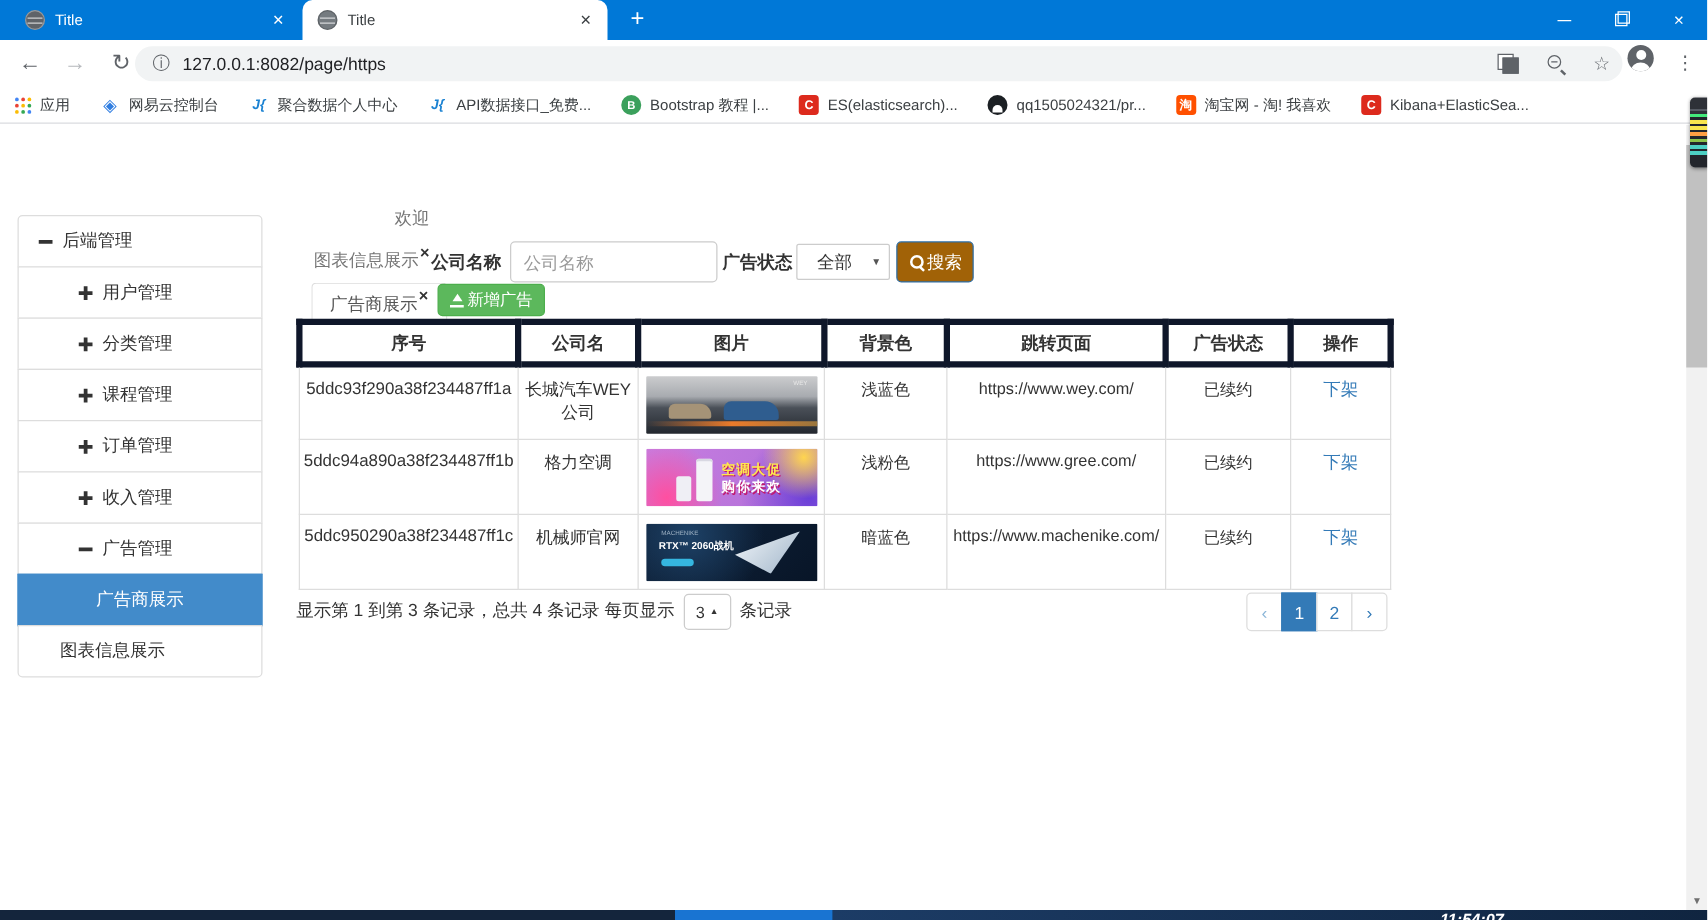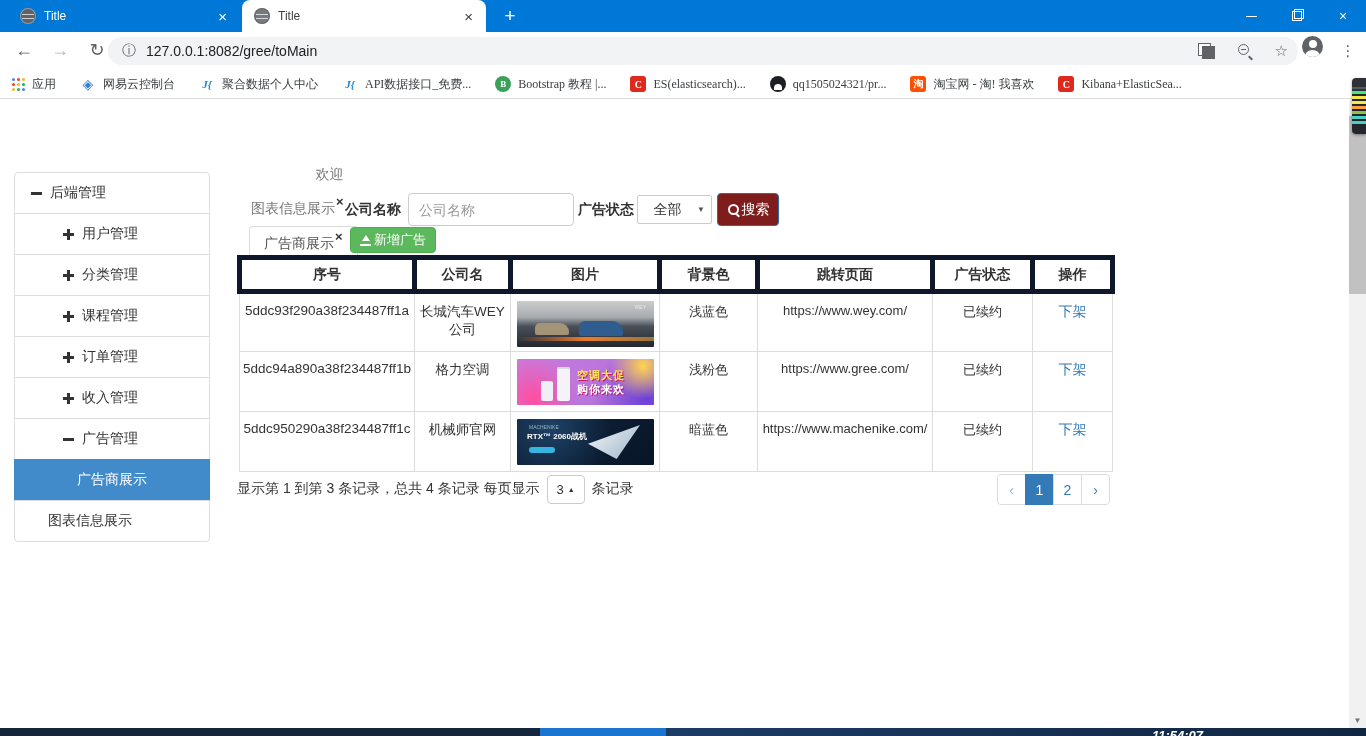--- a/index.html
+++ b/index.html
@@ -38,21 +38,21 @@
   .ic-zoomout { position:relative; width:16px; height:16px; margin-left:22px; }
   .ic-zoomout::before { content:""; position:absolute; left:1px; top:1px; width:9px; height:9px; border:1.5px solid #5f6368; border-radius:50%; }
   .ic-zoomout::after { content:""; position:absolute; right:0px; bottom:0px; width:5px; height:2px; background:#5f6368; transform:rotate(45deg); }
   .ic-zoomout i { position:absolute; left:4px; top:5.5px; width:5px; height:1.5px; background:#5f6368; }
   .avatar { position:absolute; left:1302px; top:36px; width:21px; height:21px; border-radius:50%; background:#5f6368; overflow:hidden; }
   .avatar::before { content:""; position:absolute; left:6.5px; top:4px; width:8px; height:8px; border-radius:50%; background:#fff; }
   .avatar::after { content:""; position:absolute; left:3px; top:14px; width:15px; height:12px; border-radius:50%; background:#fff; }
   .kebab { position:absolute; left:1338px; top:37px; width:20px; height:28px; color:#5f6368; font-size:15px; text-align:center; line-height:27px; }
 
   .bookmarksbar { position:absolute; left:0; top:70px; width:1366px; height:29px; background:#fff; border-bottom:1px solid #dadce0; display:flex; align-items:center; padding-left:12px; }
-  .bm { display:flex; align-items:center; margin-right:24px; white-space:nowrap;font-family:Liberation Serif, serif; }
+  .bm { display:flex; align-items:center; margin-right:24px; white-space:nowrap; }
   .bm-label { font-size:12px; color:#3c4043; margin-left:7px; }
   .bm-ico { width:16px; height:16px; flex:0 0 auto; display:flex; align-items:center; justify-content:center; font-size:11px; font-weight:bold; }
   .ico-apps { position:relative; width:13px; height:13px; }
   .ico-apps::before { content:""; position:absolute; left:0; top:0; width:3px; height:3px; border-radius:50%; background:#4285f4;
     box-shadow:5px 0 0 #ea4335, 10px 0 0 #fbbc05, 0 5px 0 #ea4335, 5px 5px 0 #fbbc05, 10px 5px 0 #34a853, 0 10px 0 #fbbc05, 5px 10px 0 #34a853, 10px 10px 0 #4285f4; }
   .ico-netease { color:#2f7de1; font-size:14px; font-weight:normal; }
   .ico-juhe { color:#1b82d2; font-style:italic; font-size:11px; }
   .ico-bootstrap { background:#3ba05c; color:#fff; border-radius:50%; font-size:9px; }
   .ico-csdn { background:#dd2a1d; color:#fff; border-radius:3px; font-size:10px; }
   .ico-github { background:#1b1f23; border-radius:50%; position:relative; }
@@ -82,21 +82,21 @@
   .ctab-active { background:#fff; border:1px solid #ddd; border-bottom:none; border-radius:4px 4px 0 0; color:#555; }
 
   .form-label { position:absolute; font-size:14px; font-weight:bold; color:#333; top:101px; }
   .f-company-label { left:345px; }
   .f-status-label { left:578px; }
   .f-input { position:absolute; left:408px; top:93px; width:166px; height:33px; border:1px solid #ccc; border-radius:4px; padding:0 10px; font-size:14px; color:#333; font-family:inherit; }
   .f-input::placeholder { color:#999; }
   .f-select { position:absolute; left:637px; top:95px; width:75px; height:29px; border:1px solid #ccc; border-radius:2px; display:flex; align-items:center; font-size:14px; color:#333; cursor:pointer; }
   .f-select .val { flex:1; text-align:center; }
   .f-select .car { font-size:8px; color:#555; margin-right:6px; }
-  .btn-search { position:absolute; left:717px; top:93px; width:62px; height:33px; background:#7f1d1d; border:1px solid #2e6da4; border-radius:4px; color:#fff; font-size:14px; display:flex; align-items:center; justify-content:center; cursor:pointer; }
+  .btn-search { position:absolute; left:717px; top:93px; width:62px; height:33px; background:#a16207; border:1px solid #2e6da4; border-radius:4px; color:#fff; font-size:14px; display:flex; align-items:center; justify-content:center; cursor:pointer; }
   .mag { position:relative; width:13px; height:13px; margin-right:2px; }
   .mag::before { content:""; position:absolute; left:1px; top:1px; width:7px; height:7px; border:2px solid #fff; border-radius:50%; }
   .mag::after { content:""; position:absolute; right:0; bottom:0; width:5px; height:2px; background:#fff; transform:rotate(45deg); }
   .btn-add { position:absolute; left:350px; top:127px; width:86px; height:26px; background:#5cb85c; border:1px solid #4cae4c; border-radius:4px; color:#fff; font-size:13px; display:flex; align-items:center; justify-content:center; cursor:pointer; }
   .upl { position:relative; width:11px; height:11px; margin-right:3px; }
   .upl::before { content:""; position:absolute; left:1.5px; top:0; width:0; height:0; border-left:4px solid transparent; border-right:4px solid transparent; border-bottom:6px solid #fff; }
   .upl::after { content:""; position:absolute; left:0; bottom:0; width:11px; height:2px; background:#fff; }
 
   .adtable { position:absolute; left:237px; top:155px; width:873px; border-collapse:collapse; table-layout:fixed; border:1px solid #565656; }
   .adtable th { height:34px; font-size:14px; font-weight:bold; color:#333; border:5px solid #0f172a; text-align:center; background:#fff; }
@@ -177,21 +177,21 @@
       <div class="winbtn">×</div>
     </div>
   </div>
 
   <div class="toolbar"></div>
   <div class="navbtn" style="left:10px;">←</div>
   <div class="navbtn" style="left:46px; color:#b6b9bd;">→</div>
   <div class="navbtn" style="left:83px;">↻</div>
   <div class="omnibox">
     <span class="omni-info">ⓘ</span>
-    <span class="omni-url">127.0.0.1:8082/gree/toMain</span>
+    <span class="omni-url">127.0.0.1:8082/page/https</span>
     <span class="ic-translate"></span>
     <span class="ic-zoomout">
         <i></i>
       </span>
     <span class="omni-ic">☆</span>
   </div>
   <div class="avatar"></div>
   <div class="kebab">⋮</div>
 
   <div class="bookmarksbar">

